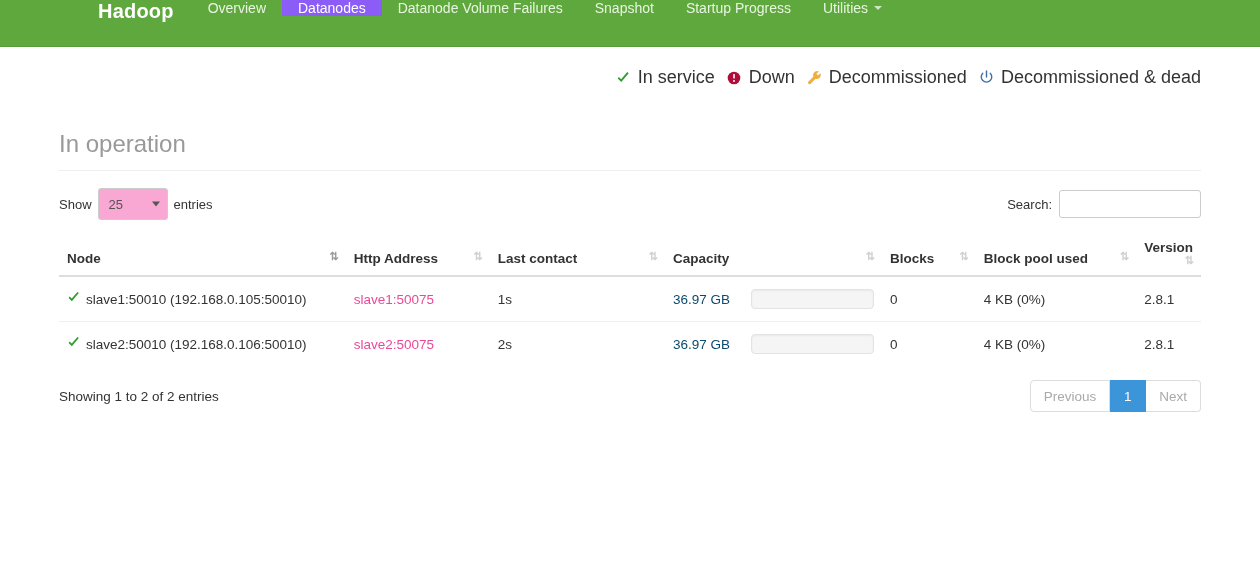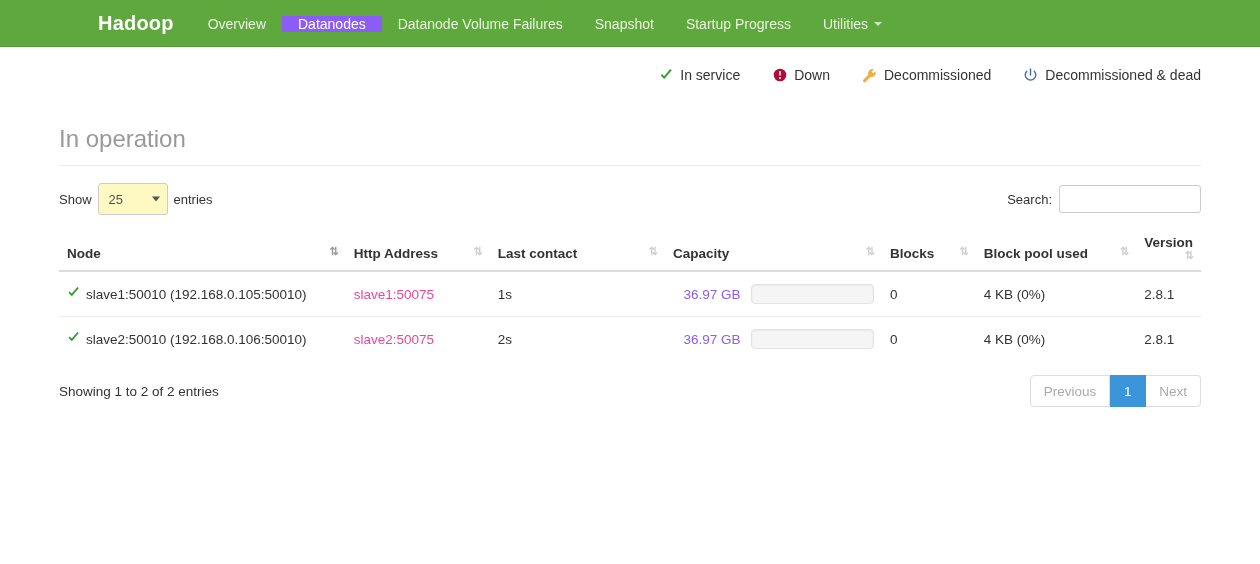--- a/index.html
+++ b/index.html
@@ -20,21 +20,21 @@
   
   .navbar {
     height: 47px;
     background: #5fa83d;
     display: flex;
     align-items: stretch;
     box-shadow: inset 0 -1px 0 rgba(0,0,0,0.08);
   }
   .nav-inner {
     display: flex;
-    align-items: center;
+    align-items: flex-start;
     margin-left: 80px;
   }
   .brand {
     display: flex;
     align-items: center;
     padding: 0 18px;
     color: #ffffff;
     font-size: 20px;
     font-weight: bold;
     letter-spacing: 0.2px;
@@ -78,23 +78,23 @@
     padding-bottom: 18px;
     line-height: 1.1;
     border-bottom: 1px solid #eeeeee;
   }
 
   
   .legend {
     display: flex;
     justify-content: flex-end;
     align-items: flex-start;
-    gap: 32px;
+    gap: 12px;
     margin-top: 20px;
-    font-size: 14px;
+    font-size: 18px;
     color: #333333;
   }
   .legend-item {
     display: flex;
     align-items: center;
     gap: 7px;
     white-space: nowrap;
   }
   .ic {
     display: inline-flex;
@@ -141,21 +141,21 @@
   .select-box select {
     appearance: none;
     -webkit-appearance: none;
     -moz-appearance: none;
     width: 70px;
     height: 32px;
     padding: 4px 22px 4px 10px;
     font-family: "Liberation Sans", sans-serif;
     font-size: 13px;
     color: #555555;
-    background: #fef9c3;
+    background: #f9a8d4;
     border: 1px solid #cccccc;
     border-radius: 3px;
     box-sizing: border-box;
     cursor: pointer;
   }
   .select-arrow {
     position: absolute;
     right: 8px;
     top: 50%;
     transform: translateY(-50%);
@@ -233,22 +233,22 @@
     text-decoration: none;
   }
 
   
   .cap-wrap {
     display: flex;
     align-items: center;
   }
   .cap-text {
     width: 78px;
-    text-align: center;
-    color: #8b5cf6;
+    text-align: left;
+    color: #0c4a6e;
   }
   .cap-bar {
     width: 123px;
     height: 20px;
     background: #f5f5f5;
     border: 1px solid #e3e3e3;
     border-radius: 4px;
     overflow: hidden;
     box-sizing: border-box;
     box-shadow: inset 0 1px 2px rgba(0,0,0,0.05);

